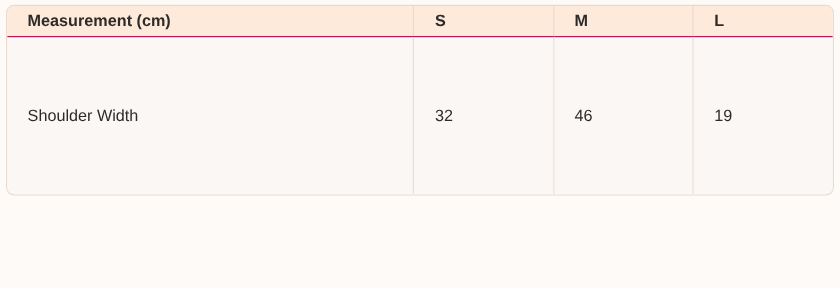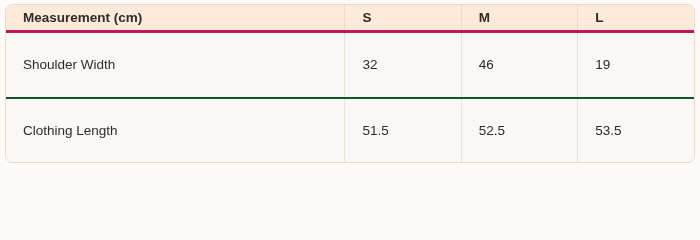--- a/index.html
+++ b/index.html
@@ -39,38 +39,38 @@
 
   table.size-table thead th {
     background: #fdeadb;
     color: #2f2b28;
     font-size: 13.5px;
     font-weight: bold;
     text-align: left;
     padding: 0 0 0 17px;
     height: 25px;
     border-right: 1px solid #e9dacd;
-    border-bottom: 3px solid #be185d;
+    border-bottom: 1px solid #be185d;
     vertical-align: middle;
     white-space: nowrap;
   }
   table.size-table thead th:last-child {
     border-right: none;
   }
 
   table.size-table tbody td {
     background: #faf7f4;
     color: #2f2b28;
     font-size: 13.5px;
     font-weight: normal;
     text-align: left;
     padding: 0 0 0 17px;
     height: 39px;
     border-right: 1px solid #ece0d5;
-    border-bottom: 2px solid #14532d;
+    border-bottom: 5px solid #14532d;
     vertical-align: middle;
     white-space: nowrap;
   }
   table.size-table tbody td:last-child {
     border-right: none;
   }
   table.size-table tbody tr:last-child td {
     border-bottom: none;
   }
 </style>
@@ -93,21 +93,15 @@
         <th>L</th>
       </tr>
     </thead>
     <tbody>
       <tr>
         <td>Shoulder Width</td>
         <td>32</td>
         <td>46</td>
         <td>19</td>
       </tr>
-      <tr>
-        <td>Clothing Length</td>
-        <td>51.5</td>
-        <td>52.5</td>
-        <td>53.5</td>
-      </tr>
     </tbody>
   </table>
 </div>
 
 </body></html>

